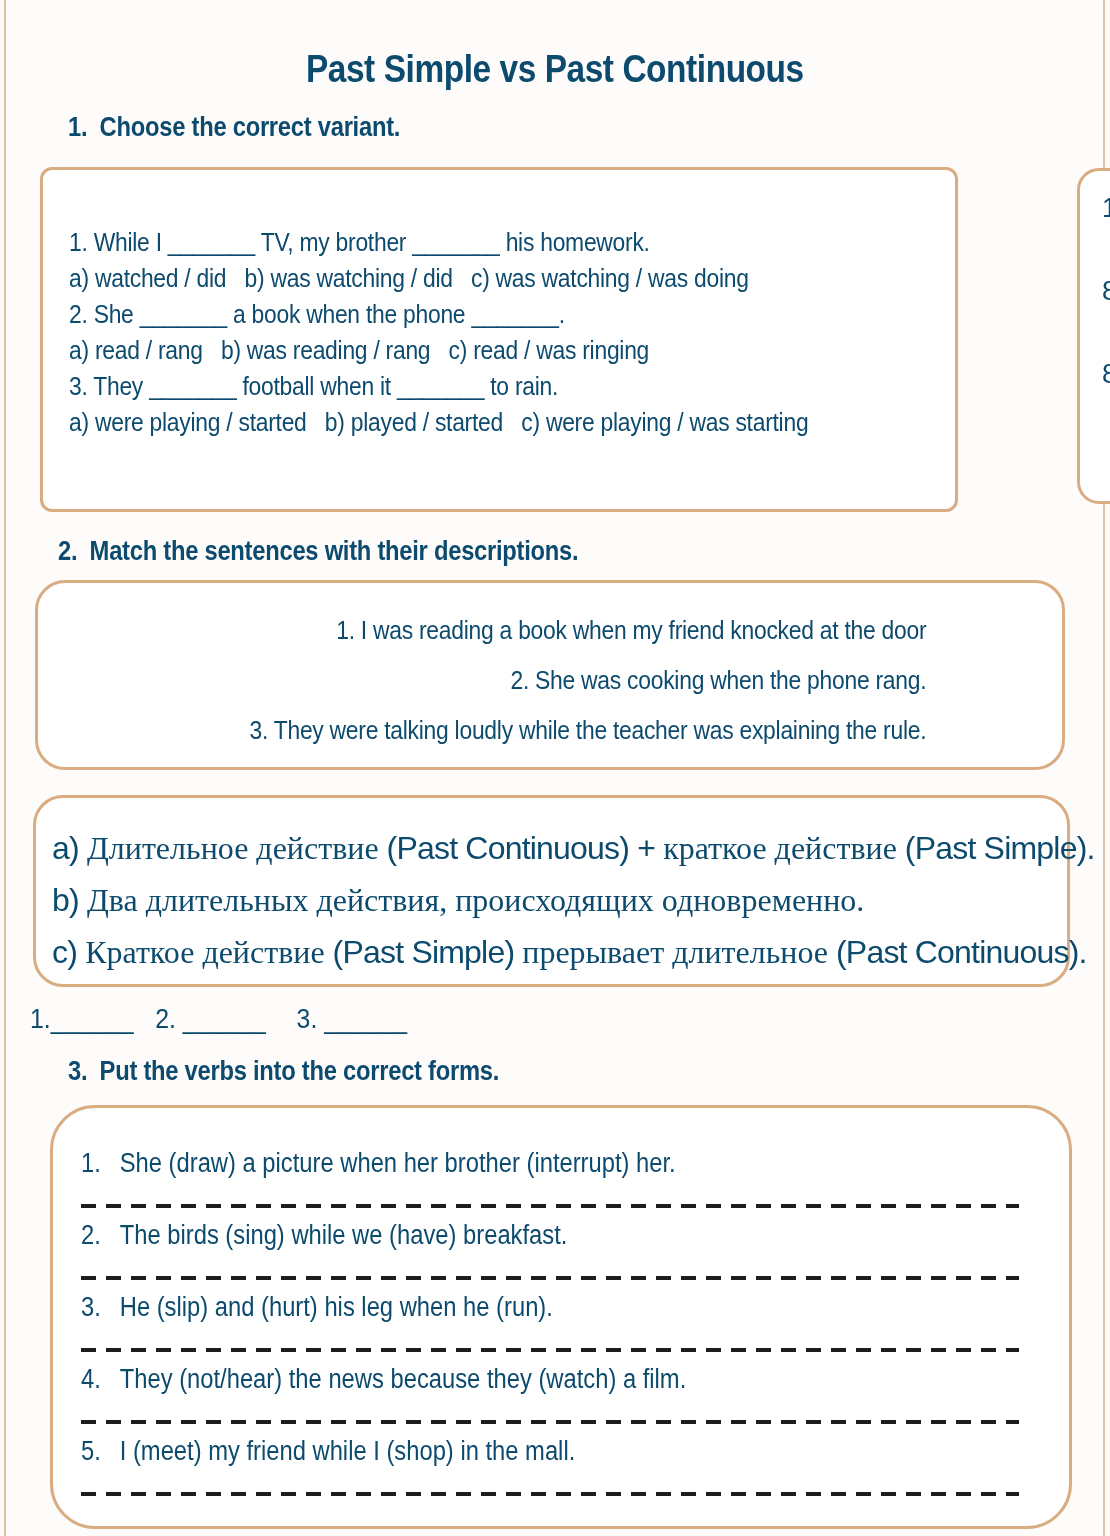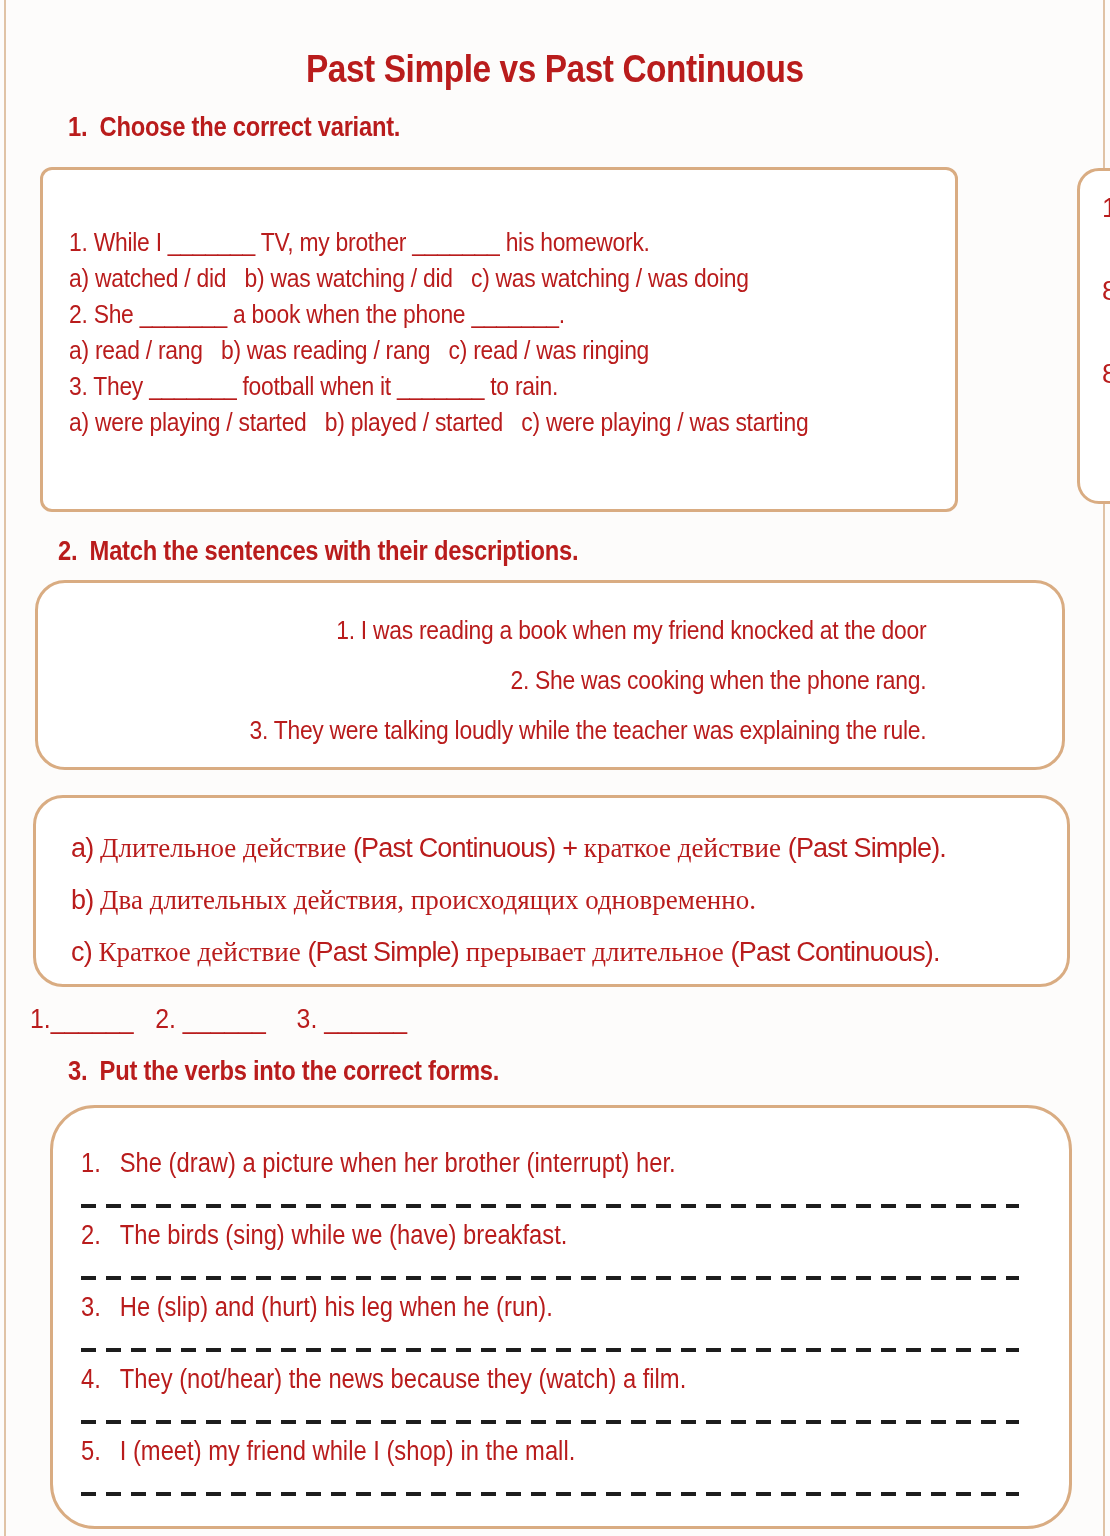--- a/index.html
+++ b/index.html
@@ -2,21 +2,21 @@
 <html><head>
 <meta charset="utf-8">
 <style>
   html,body { margin:0; padding:0; }
   body { font-family: "Liberation Sans", sans-serif; }
 
   .page {
     position:relative;
     width:1110px; height:1536px;
     background:#fdfcfb;
-    color:#b91c1c;
+    color:#0c4a6e;
     overflow:hidden;
   }
 
   .edge-line { position:absolute; top:0; bottom:0; width:2px; background:#e0c3a6; }
   .edge-line.left  { left:4px; }
   .edge-line.right { left:1103px; }
 
   .title-wrap { position:absolute; top:48px; left:0; width:100%; text-align:center; }
   .title {
     display:inline-block;
@@ -48,21 +48,21 @@
   .ansbox .ans { position:absolute; left:22px; white-space:nowrap; }
   .ansbox .ans:nth-child(1) { top:22px; }
   .ansbox .ans:nth-child(2) { top:105px; }
   .ansbox .ans:nth-child(3) { top:188px; }
 
   .box2 { left:35px; top:580px; width:1030px; height:190px; border-radius:30px;
           padding:22px 18px 0 25px; font-size:26px;text-align:right; }
   .box2 .line { line-height:50px; white-space:nowrap; }
 
   .box3 { left:33px; top:795px; width:1037px; height:192px; border-radius:30px;
-          padding:24px 18px 0 35px; font-size:27px; }
+          padding:24px 18px 0 16px; font-size:32px; }
   .box3 .line3 { line-height:52px; white-space:nowrap; }
   .seg-serif { font-family:"Liberation Serif", serif; }
   .seg-sans  { font-family:"Liberation Sans", sans-serif; letter-spacing:-0.8px; }
 
   .answer-line { position:absolute; left:30px; top:1004px; font-size:27px; white-space:nowrap;
                  transform:scaleX(0.92); transform-origin:0 50%; }
   .answer-line .blank:nth-child(2) { margin-left:16px; }
   .answer-line .blank:nth-child(3) { margin-left:26px; }
 
   .box4 { left:50px; top:1105px; width:1022px; height:424px; border-radius:45px;

